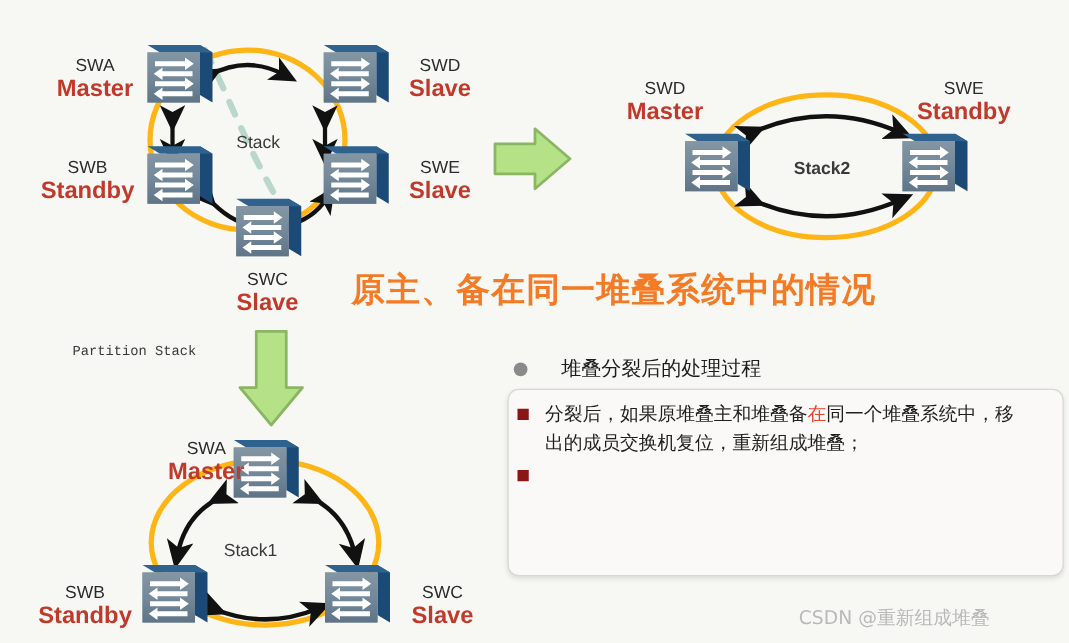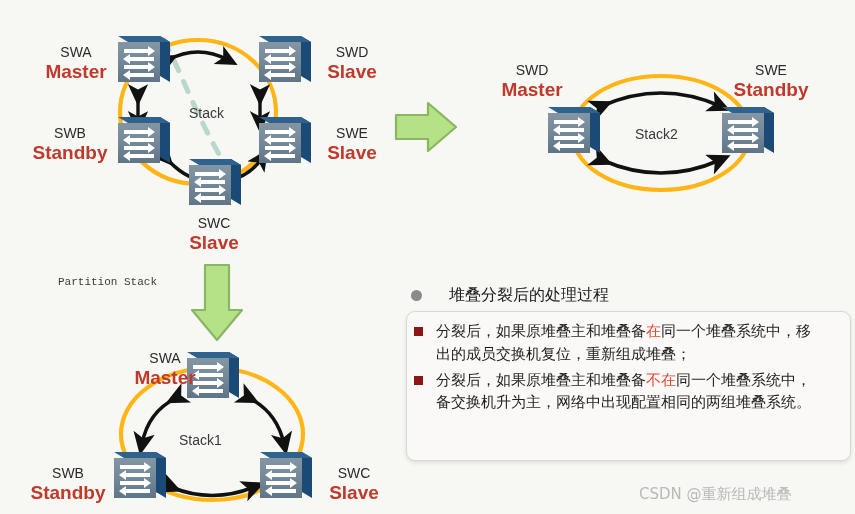--- a/index.html
+++ b/index.html
@@ -196,59 +196,59 @@
   <div class="nodelabel" style="left:479px;top:63px;width:74px;">
     <span class="nm">SWD</span>
     <span class="rl">Master</span>
   </div>
 
   <div class="nodelabel" style="left:712px;top:63px;width:86px;">
     <span class="nm">SWE</span>
     <span class="rl">Standby</span>
   </div>
 
-  <div class="stackcap" style="left:619px;top:126px;">Stack2</div>
+  <div class="stackcap" style="left:619px;top:126px;font-weight:bold;">Stack2</div>
 
   <div class="partcap" style="left:42px;top:276px;font-family:Liberation Mono, monospace;">Partition Stack</div>
 
   <div class="nodelabel" style="left:113px;top:351px;width:72px;">
     <span class="nm">SWA</span>
     <span class="rl">Master</span>
   </div>
 
   <div class="nodelabel" style="left:12px;top:466px;width:80px;">
     <span class="nm">SWB</span>
     <span class="rl">Standby</span>
   </div>
 
   <div class="nodelabel" style="left:302px;top:466px;width:72px;">
     <span class="nm">SWC</span>
     <span class="rl">Slave</span>
   </div>
 
   <div class="stackcap" style="left:163px;top:432px;">Stack1</div>
 
+  <div class="bigtitle" style="left:265px;top:214px;">原主、备在同一堆叠系统中的情况</div>
 
   <div class="panel-head" style="left:395px;top:285px;gap:27px;">
     <span class="dot"></span>
     <span class="ht">堆叠分裂后的处理过程</span>
   </div>
 
   <div class="gradbar" style="left:396px;top:313px;width:434px;"></div>
 
   <div class="panel-box" style="left:390px;top:311px;width:445px;height:150px;"></div>
 
   <div class="bullets" style="left:398px;top:320px;width:430px;">
 
     <div class="bullet">
       <span class="sq"></span>
       <span class="tx" id="b0"><span>分裂后，如果原堆叠主和堆叠备</span><span class="hl">在</span><span>同一个堆叠系统中，移出的成员交换机复位，重新组成堆叠；</span></span>
     </div>
 
     <div class="bullet">
       <span class="sq"></span>
-      <span class="tx" id="b1"><span>分裂后，如果原堆叠主和堆叠备</span><span class="hl">不在</span><span>同一个堆叠系统中，备交换机升为主，网络中出现配置相同的两组堆叠系统。</span></span>
     </div>
   </div>
 
   <div class="wm" style="left:623px;top:485px;">CSDN @重新组成堆叠</div>
 
 </div>
 
 </body></html>

